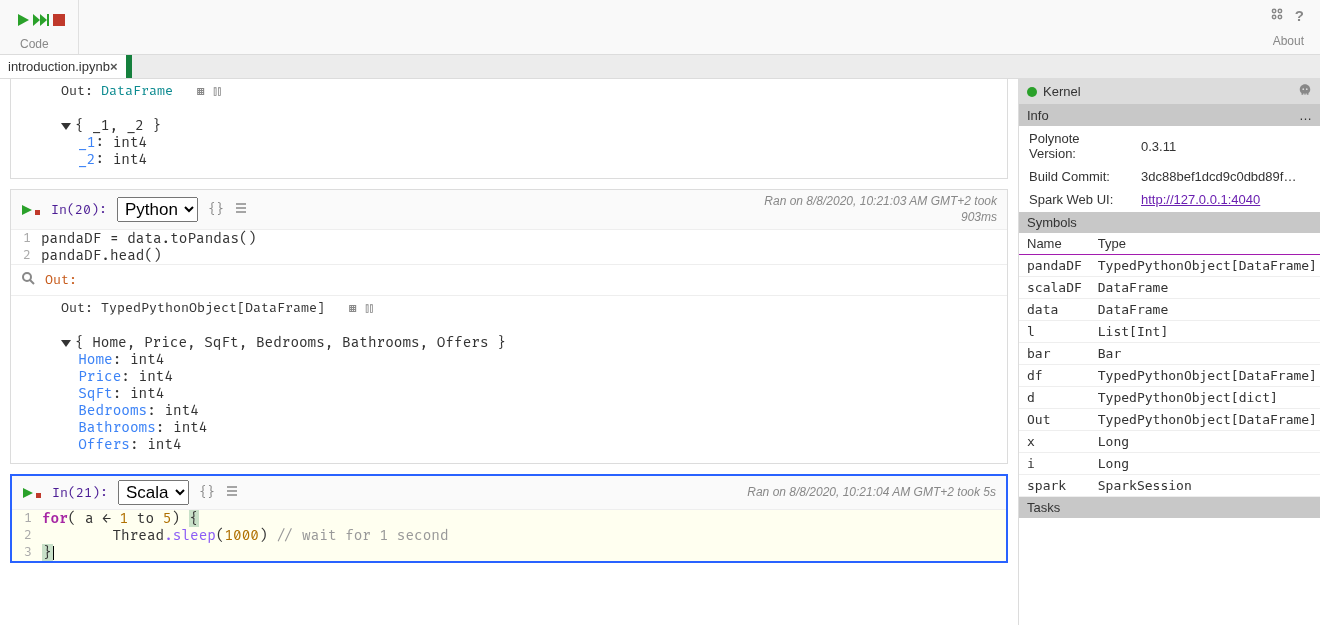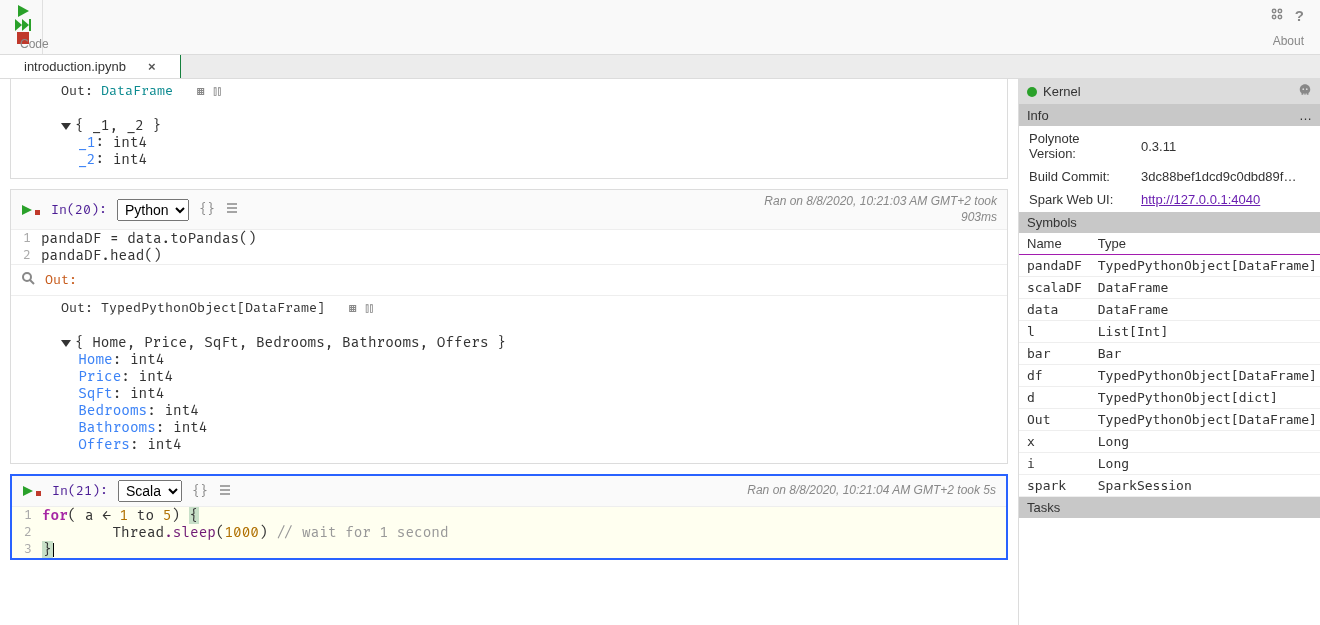--- a/index.html
+++ b/index.html
@@ -25,37 +25,36 @@
   position: relative;
 }
 .toolbar-group {
   display: flex;
   align-items: center;
   gap: 0;
   padding: 4px 10px 18px 4px;
   border-right: 1px solid #e0e0e0;
   position: relative;
   height: 100%;
-  flex-direction: column;
 }
 .toolbar-group .group-label {
   position: absolute;
   bottom: 3px;
   left: 10px;
   font-size: 12px;
   color: #888;
 }
 .toolbar-btn { width: 18px; height: 18px; display: flex; align-items: center; justify-content: center; cursor: pointer; }
 .toolbar-right { margin-left: auto; display: flex; align-items: center; gap: 10px; padding-right: 6px; flex-direction: column; align-items: flex-end;}
 .toolbar-right-icons{ display:flex; gap:10px; }
 .toolbar-right .about { font-size: 12px; color: #888; }
 
 
 .tabs { display: flex; align-items: center; background: #ececec; border-bottom: 1px solid #dcdcdc; height: 24px;}
-.tab { display: flex; align-items: center; background: #fff; border-right: 1px solid #15803d; padding: 3px 24px; font-size: 13px; gap: 22px; height:100%;}
+.tab { display: flex; align-items: center; background: #fff; border-right: 6px solid #15803d; padding: 3px 8px; font-size: 13px; gap: 0; height:100%;}
 
 
 .main { display: flex; height: calc(100% - 55px - 24px); }
 .notebook-col { flex: 1; overflow-y: auto; padding: 0 0 10px 0; background:#fff;}
 .kernel-col { width: 302px; border-left: 1px solid #dcdcdc; background: #fff; display:flex; flex-direction:column;}
 
 
 .panel-header { background: #dcdcdc; padding: 4px 8px; font-size: 13px; display: flex; align-items: center; border-bottom: 1px solid #c8c8c8;}
 .panel-section-header { background: #c8c8c8; padding: 3px 8px; font-size: 13px; display:flex; align-items:center; justify-content:space-between;}
 .dot-green { width: 10px; height: 10px; border-radius: 50%; background: #2aa12a; display: inline-block; margin-right: 6px;}
@@ -69,21 +68,21 @@
 .symtable td:first-child { font-family: "Menlo","Consolas",monospace; width: 64px;}
 .symtable td:last-child { font-family: "Menlo","Consolas",monospace; color:#333;}
 .skull { margin-left:auto; color:#888;}
 
 
 .cell-container { margin: 0 10px 10px 10px; }
 .cell { border: 1px solid #dcdcdc; background: #fff; }
 .cell.active { border: 2px solid #2962ff; }
 .cell-header { display: flex; align-items: center; padding: 4px 10px; gap: 10px; border-bottom: 1px solid #eee; background:#fafafa;}
 .cell-header .in-label { color: #4c1d95; }
-.cell-header select { font-size: 14px; padding: 1px 3px;}
+.cell-header select { font-size: 17px; padding: 1px 3px;}
 .cell-header .header-icons { display:flex; gap:10px; color:#888;}
 .cell-header .run-info { margin-left: auto; font-style: italic; color: #888; font-size: 12px; text-align: right; line-height:1.3;}
 .run-btn-cell { display:flex; align-items:center; gap:2px; cursor:pointer;}
 .editor { background: #fff; }
 .code-line { display: flex; }
 .gutter { width: 30px; text-align: right; padding-right: 10px; color: #aaa; font-size: 13px; user-select: none;}
 .code-content { flex: 1; font-size: 14px; white-space: pre;}
 .cell.active .editor { background: #fffff0;}
 .out-section { padding: 6px 10px; border-top: 1px solid #eee;}
 .out-label { color: #c75a1a; }
@@ -91,21 +90,21 @@
 .search-icon{ color:#888;}
 .schema { padding: 6px 40px 10px 50px; font-size: 14px; margin-top: 8px;}
 .schema .field-name { color: #3b82f6; font-weight: 400;}
 .schema .triangle { display:inline-block; width:0;height:0;border-left:5px solid transparent;border-right:5px solid transparent;border-top:7px solid #333; margin-right:4px; vertical-align:middle;}
 .out-type{ color: #0b8a8f; }
 .out-plain{ padding:4px 50px;}
 .kw { color: #a626a4; font-weight:600;}
 .num { color: #b07000;}
 .ident{ color:#333;margin-left:36px;}
 .comment{ color:#999;}
-.method{ color:#701a75;}
+.method{ color:#8b5cf6;}
 .table-icon,.chart-icon{ color:#888; font-size:13px;}
 .bracket-hl{ background:#c8e0c8; padding:0 1px;}
 .cursor-bar{ display:inline-block; width:1px; height:14px; background:#000; vertical-align:middle;}
 </style>
 </head>
 <body>
 
 <div class="toolbar">
   <div class="toolbar-group">
     <span class="toolbar-btn">

